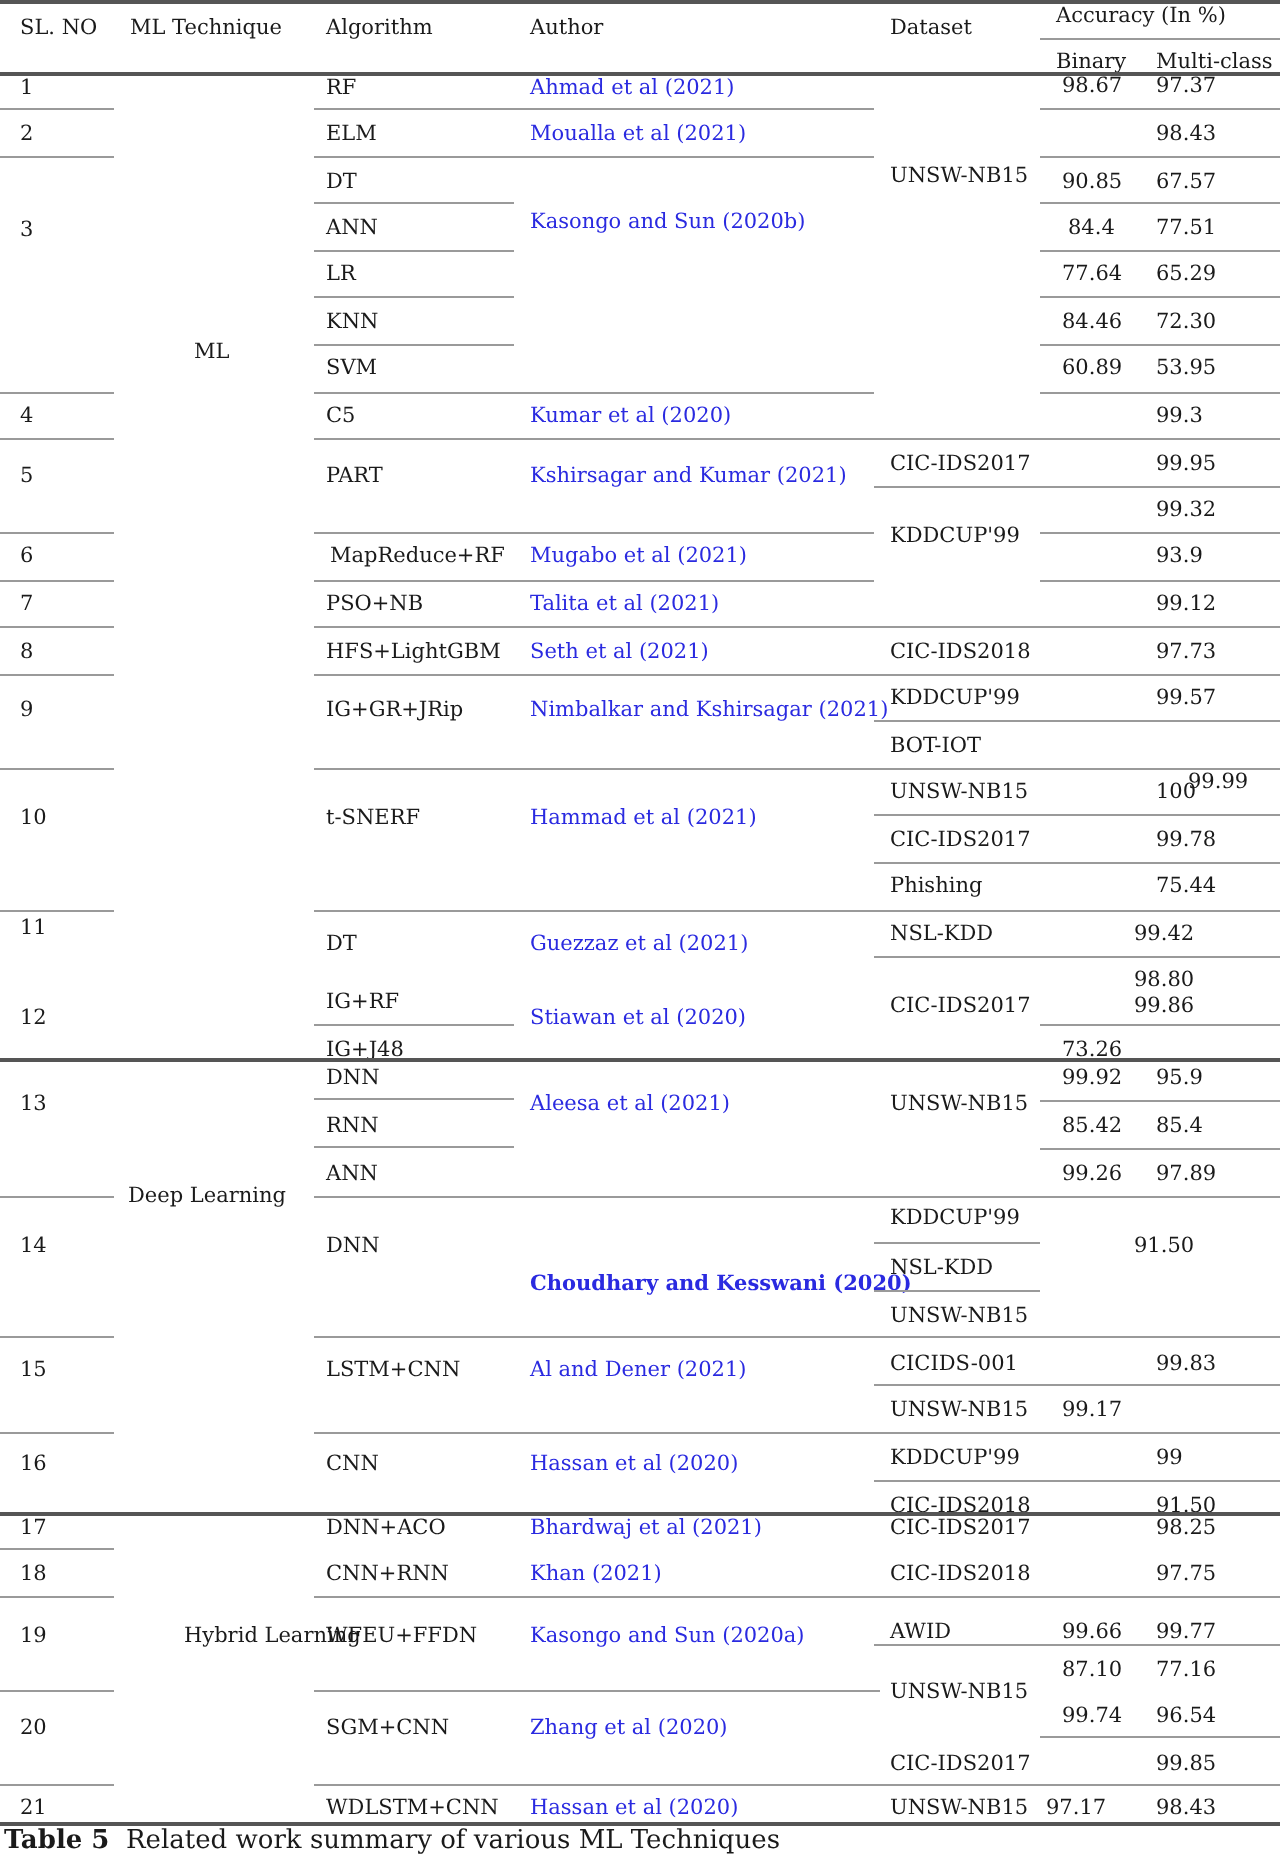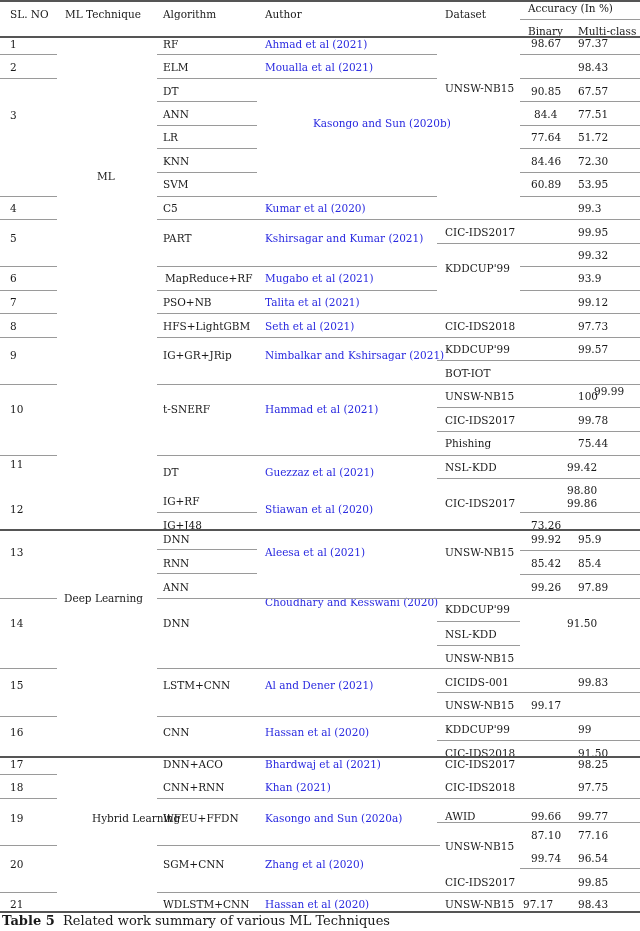--- a/index.html
+++ b/index.html
@@ -85,32 +85,32 @@
   <span class="t" style="left:163px;top:758px;">DNN+ACO</span>
   <span class="t" style="left:163px;top:781px;">CNN+RNN</span>
   <span class="t" style="left:163px;top:812px;">WFEU+FFDN</span>
   <span class="t" style="left:163px;top:858px;">SGM+CNN</span>
   <span class="t" style="left:163px;top:898px;">WDLSTM+CNN</span>
 </div>
 
 <div>
   <span class="t link" style="left:265px;top:38px;">Ahmad et al (2021)</span>
   <span class="t link" style="left:265px;top:61px;">Moualla et al (2021)</span>
-  <span class="t link" style="left:265px;top:117px;margin-left:48px;">Kasongo and Sun (2020b)</span>
+  <span class="t link" style="left:265px;top:105px;">Kasongo and Sun (2020b)</span>
   <span class="t link" style="left:265px;top:202px;">Kumar et al (2020)</span>
   <span class="t link" style="left:265px;top:232px;">Kshirsagar and Kumar (2021)</span>
   <span class="t link" style="left:265px;top:272px;">Mugabo et al (2021)</span>
   <span class="t link" style="left:265px;top:296px;">Talita et al (2021)</span>
   <span class="t link" style="left:265px;top:320px;">Seth et al (2021)</span>
   <span class="t link" style="left:265px;top:349px;">Nimbalkar and Kshirsagar (2021)</span>
   <span class="t link" style="left:265px;top:403px;">Hammad et al (2021)</span>
   <span class="t link" style="left:265px;top:466px;">Guezzaz et al (2021)</span>
   <span class="t link" style="left:265px;top:503px;">Stiawan et al (2020)</span>
   <span class="t link" style="left:265px;top:546px;">Aleesa et al (2021)</span>
-  <span class="t link" style="left:265px;top:596px;">Choudhary and Kesswani (2020)</span>
+  <span class="t link" style="left:265px;top:636px;font-weight:bold;">Choudhary and Kesswani (2020)</span>
   <span class="t link" style="left:265px;top:679px;">Al and Dener (2021)</span>
   <span class="t link" style="left:265px;top:726px;">Hassan et al (2020)</span>
   <span class="t link" style="left:265px;top:758px;">Bhardwaj et al (2021)</span>
   <span class="t link" style="left:265px;top:781px;">Khan (2021)</span>
   <span class="t link" style="left:265px;top:812px;">Kasongo and Sun (2020a)</span>
   <span class="t link" style="left:265px;top:858px;">Zhang et al (2020)</span>
   <span class="t link" style="left:265px;top:898px;">Hassan et al (2020)</span>
 </div>
 
 <div>
@@ -157,21 +157,21 @@
   <span class="t" style="left:531px;top:829px;">87.10</span>
   <span class="t" style="left:531px;top:852px;">99.74</span>
   <span class="t" style="left:523px;top:898px;">97.17</span>
 </div>
 
 <div>
   <span class="t" style="left:578px;top:37px;">97.37</span>
   <span class="t" style="left:578px;top:61px;">98.43</span>
   <span class="t" style="left:578px;top:85px;">67.57</span>
   <span class="t" style="left:578px;top:108px;">77.51</span>
-  <span class="t" style="left:578px;top:131px;">51.72</span>
+  <span class="t" style="left:578px;top:131px;">65.29</span>
   <span class="t" style="left:578px;top:155px;">72.30</span>
   <span class="t" style="left:578px;top:178px;">53.95</span>
   <span class="t" style="left:578px;top:202px;">99.3</span>
   <span class="t" style="left:578px;top:226px;">99.95</span>
   <span class="t" style="left:578px;top:249px;">99.32</span>
   <span class="t" style="left:578px;top:272px;">93.9</span>
   <span class="t" style="left:578px;top:296px;">99.12</span>
   <span class="t" style="left:578px;top:320px;">97.73</span>
   <span class="t" style="left:578px;top:343px;">99.57</span>
   <span class="t" style="left:578px;top:385px;margin-left:16px;">99.99</span>

